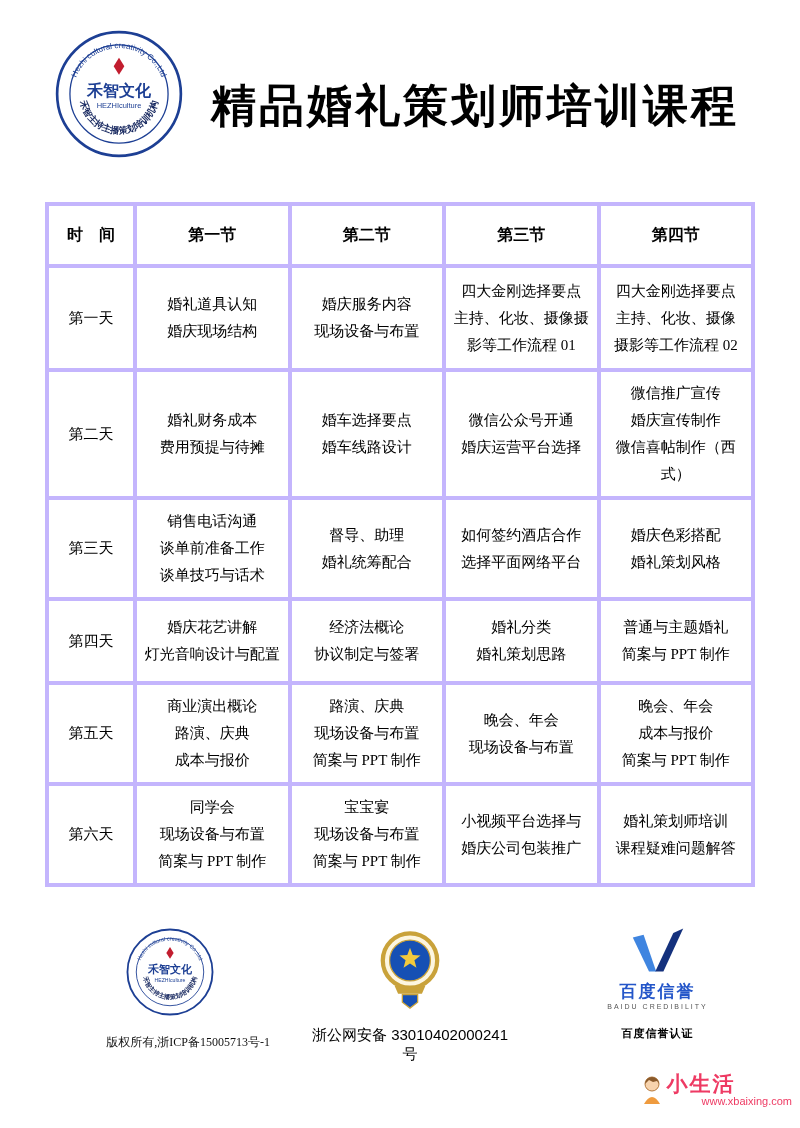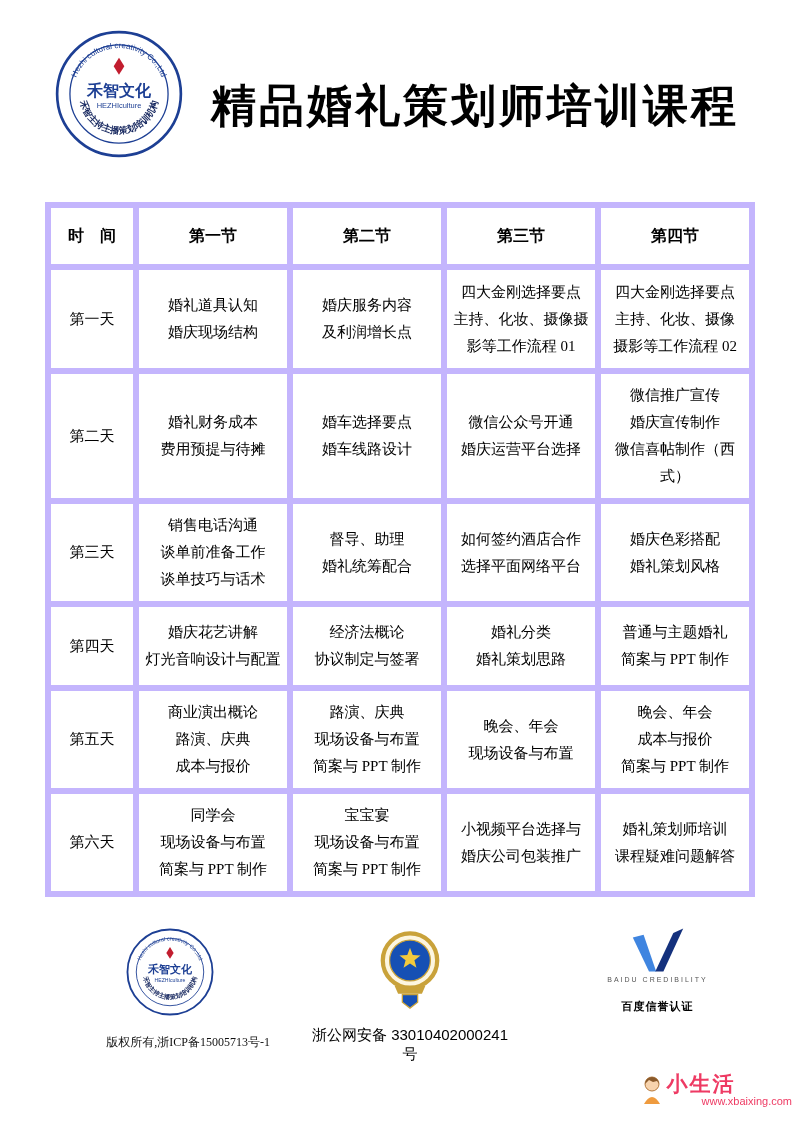--- a/index.html
+++ b/index.html
@@ -11,21 +11,21 @@
   .logo-main { position:absolute; left:55px; top:30px; }
   .page-title { position:absolute; left:180px; top:76px; width:590px; text-align:center;
                 font-size:45px; font-weight:900; color:#000; letter-spacing:3px;
                 font-family:"Liberation Sans", sans-serif; }
 
   
   .course-table { position:absolute; left:45px; top:202px; width:710px;
                   border-collapse:collapse; table-layout:fixed;
                   font-family:"Liberation Serif", serif; }
   .course-table th, .course-table td {
-      border:6px solid #c4b5fd; text-align:center; vertical-align:middle;
+      border:4px solid #c4b5fd; text-align:center; vertical-align:middle;
       font-size:15px; color:#000; padding:8px 6px; white-space:pre-line; line-height:1.8;
       font-weight:normal; }
   .course-table thead th { height:62px; font-weight:bold; font-size:16px; white-space:pre; }
   .col-time { width:88px; }
   .course-table tbody tr:nth-child(1){ height:104px; }
   .course-table tbody tr:nth-child(2){ height:92px; }
   .course-table tbody tr:nth-child(3){ height:92px; }
   .course-table tbody tr:nth-child(4){ height:84px; }
   .course-table tbody tr:nth-child(5){ height:92px; }
   .course-table tbody tr:nth-child(6){ height:90px; }
@@ -91,21 +91,21 @@
         <th>第三节</th>
         <th>第四节</th>
       </tr>
     </thead>
     <tbody>
       <tr>
         <th>第一天</th>
         <td>婚礼道具认知
 婚庆现场结构</td>
         <td>婚庆服务内容
-及利润增长点</td>
+现场设备与布置</td>
         <td>四大金刚选择要点
 主持、化妆、摄像摄
 影等工作流程 01</td>
         <td>四大金刚选择要点
 主持、化妆、摄像
 摄影等工作流程 02</td>
       </tr>
       <tr>
         <th>第二天</th>
         <td>婚礼财务成本
@@ -201,20 +201,21 @@
       <path d="M31,78 h18 v9 l-9,7 -9,-7 z" fill="#1650b4" stroke="#c9a23a" stroke-width="1.5"></path>
     </svg>
     <div class="police-caption">浙公网安备 33010402000241号</div>
   </div>
 
   <div class="footer-right">
     <svg viewBox="0 0 60 48" width="54" height="44">
       <path d="M2,10 L14,7 L28,48 L20,48 Z" fill="#3f85e0"></path>
       <path d="M58,0 L36,48 L27,48 L47,5 Z" fill="#14317d"></path>
     </svg>
+    <div class="baidu-name">百度信誉</div>
     <div class="baidu-sub">BAIDU CREDIBILITY</div>
     <div class="baidu-cert">百度信誉认证</div>
   </div>
 
   <div class="watermark">
     <svg viewBox="0 0 22 30" width="22" height="30">
       <circle cx="11" cy="9" r="7" fill="#f7d3ad" stroke="#b5793c" stroke-width="1"></circle>
       <path d="M4,9 a7,7 0 0 1 14,0 l-2,-3 -4,1 -4,-2 -2,2 z" fill="#8a5a2b"></path>
       <path d="M3,29 Q11,15 19,29 Z" fill="#ef9b3e"></path>
     </svg>

